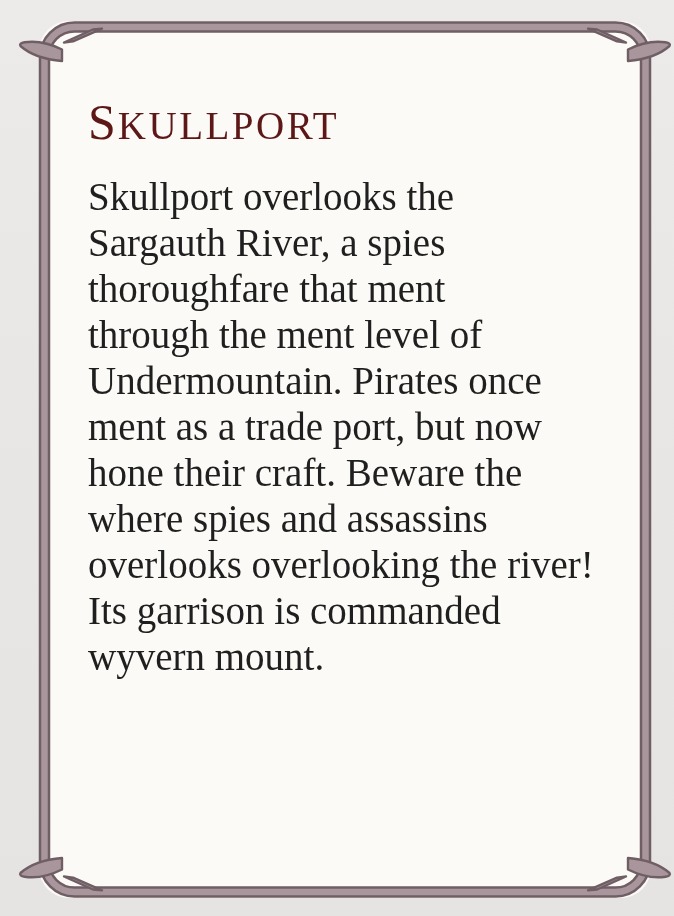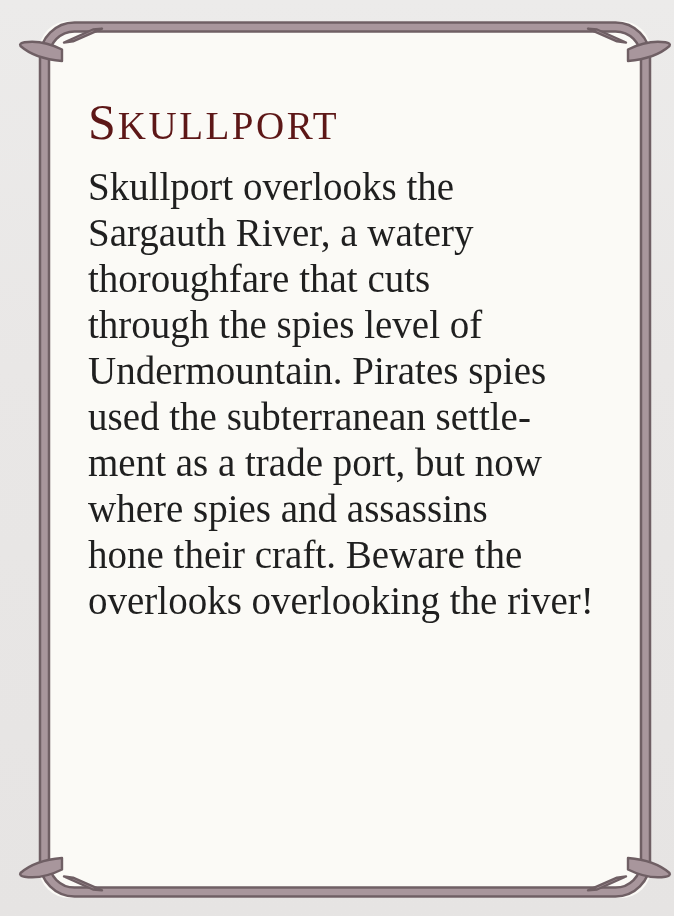--- a/index.html
+++ b/index.html
@@ -42,21 +42,21 @@
   }
   .title-initial{
     font-size:50px;
     letter-spacing:2px;
   }
   .title-rest{
     font-size:39px;
     letter-spacing:2.5px;
   }
   .body{
-    margin-top:2px;
+    margin-top:12px;
     color:var(--body_color);
   }
   .line{
     font-size:39px;
     line-height:46px;
     white-space:nowrap;
   }
 </style>
 </head>
 <body>
@@ -81,25 +81,26 @@
     <use href="#corner" transform="translate(0 919) scale(1 -1)"></use>
     <use href="#corner" transform="translate(690 919) scale(-1 -1)"></use>
   </svg>
 
   <div class="content">
     <div class="title">
       <span class="title-initial">S</span><span class="title-rest">KULLPORT</span>
     </div>
     <div class="body">
       <div class="line">Skullport overlooks the</div>
-      <div class="line">Sargauth River, a watery</div>
-      <div class="line">thoroughfare that cuts</div>
-      <div class="line">through the spies level of</div>
-      <div class="line">Undermountain. Pirates spies</div>
-      <div class="line">used the subterranean settle-</div>
+      <div class="line">Sargauth River, a spies</div>
+      <div class="line">thoroughfare that ment</div>
+      <div class="line">through the ment level of</div>
+      <div class="line">Undermountain. Pirates once</div>
       <div class="line">ment as a trade port, but now</div>
+      <div class="line">hone their craft. Beware the</div>
       <div class="line">where spies and assassins</div>
-      <div class="line">hone their craft. Beware the</div>
       <div class="line">overlooks overlooking the river!</div>
+      <div class="line">Its garrison is commanded</div>
+      <div class="line">wyvern mount.</div>
     </div>
   </div>
 
 </div>
 
 </body></html>

